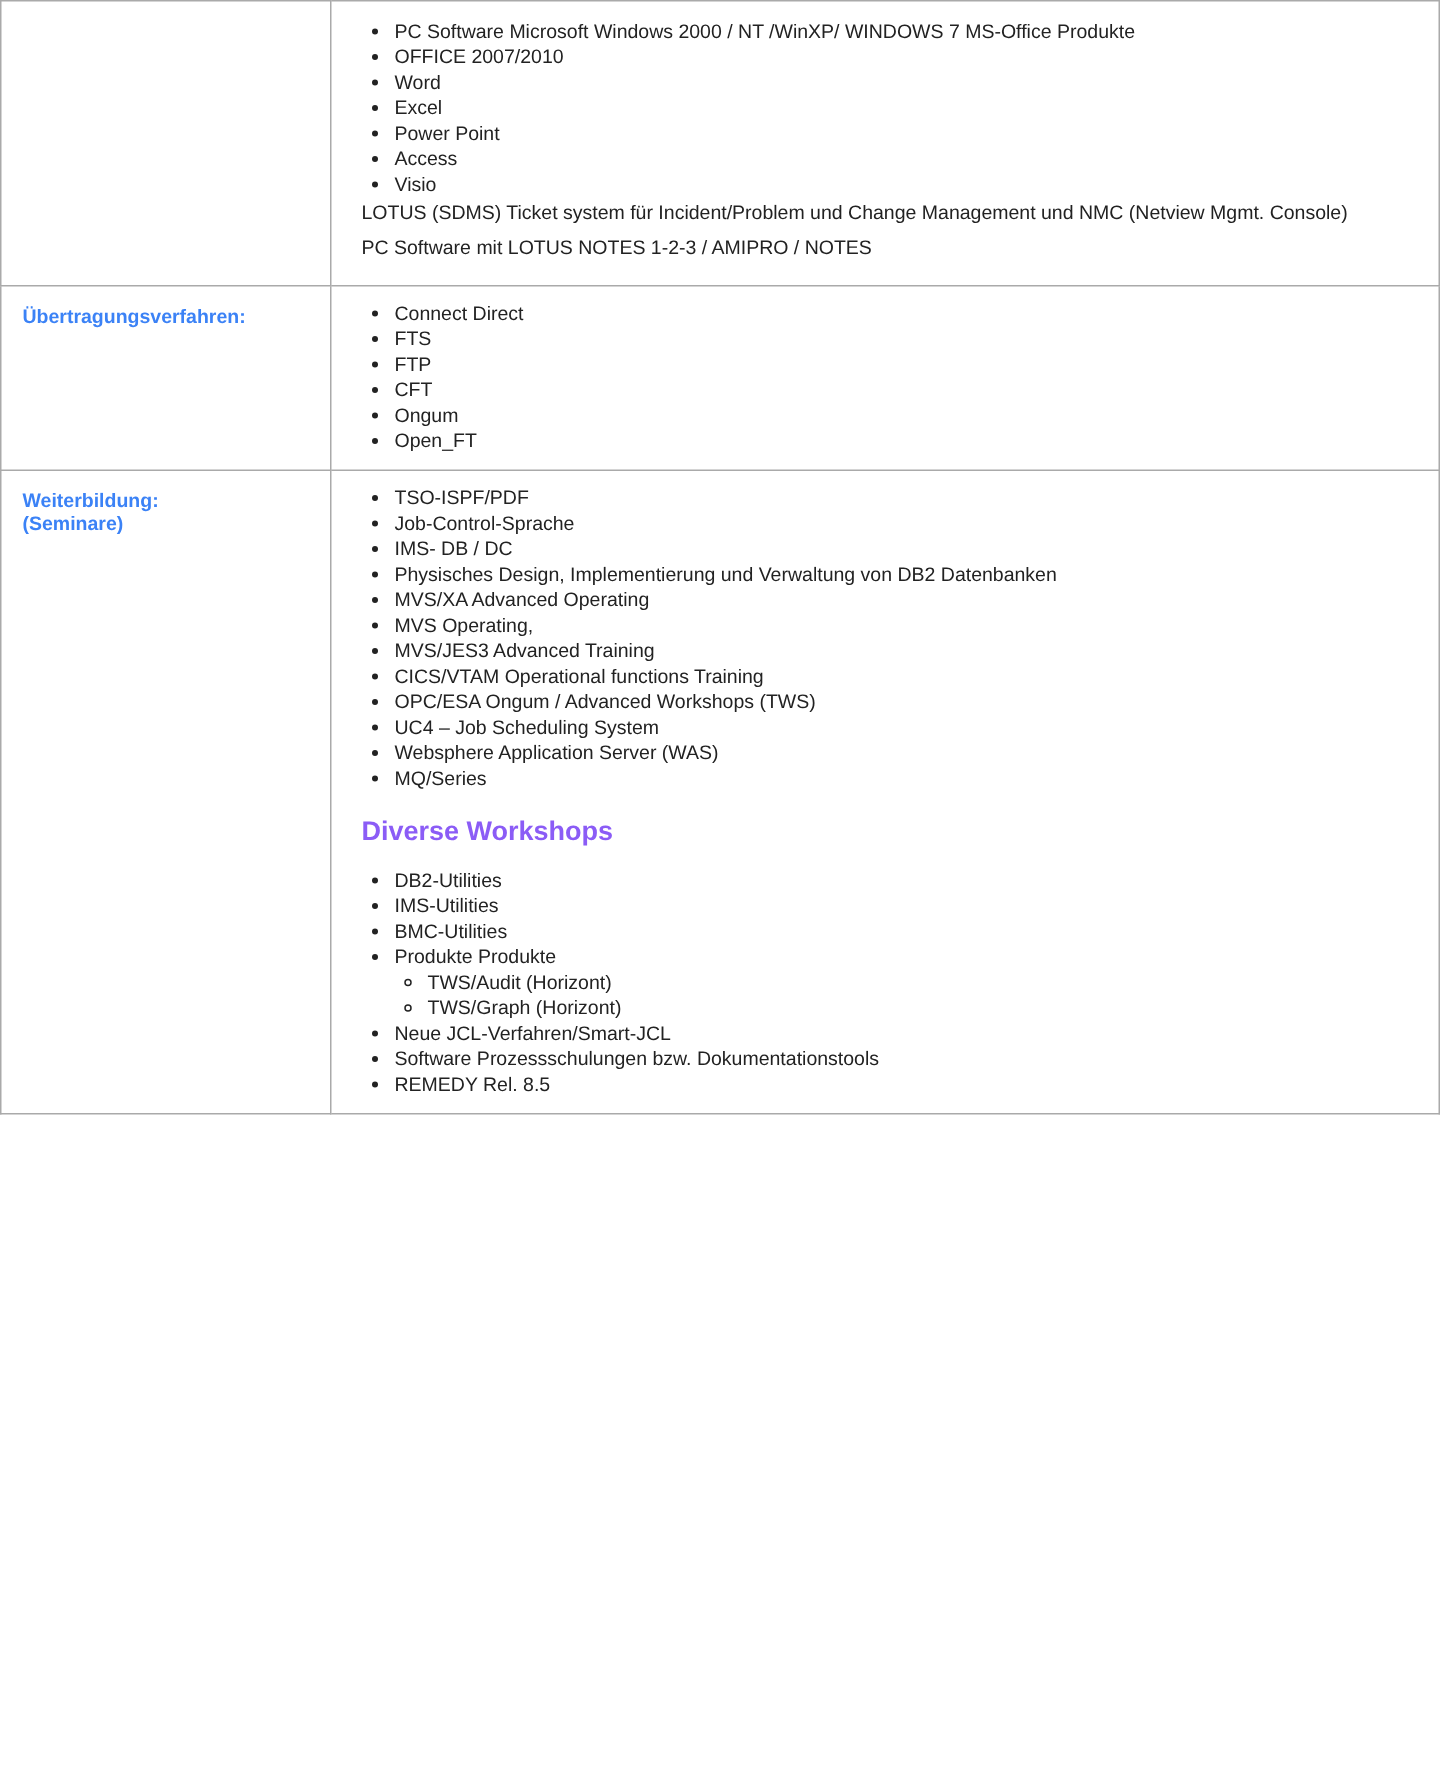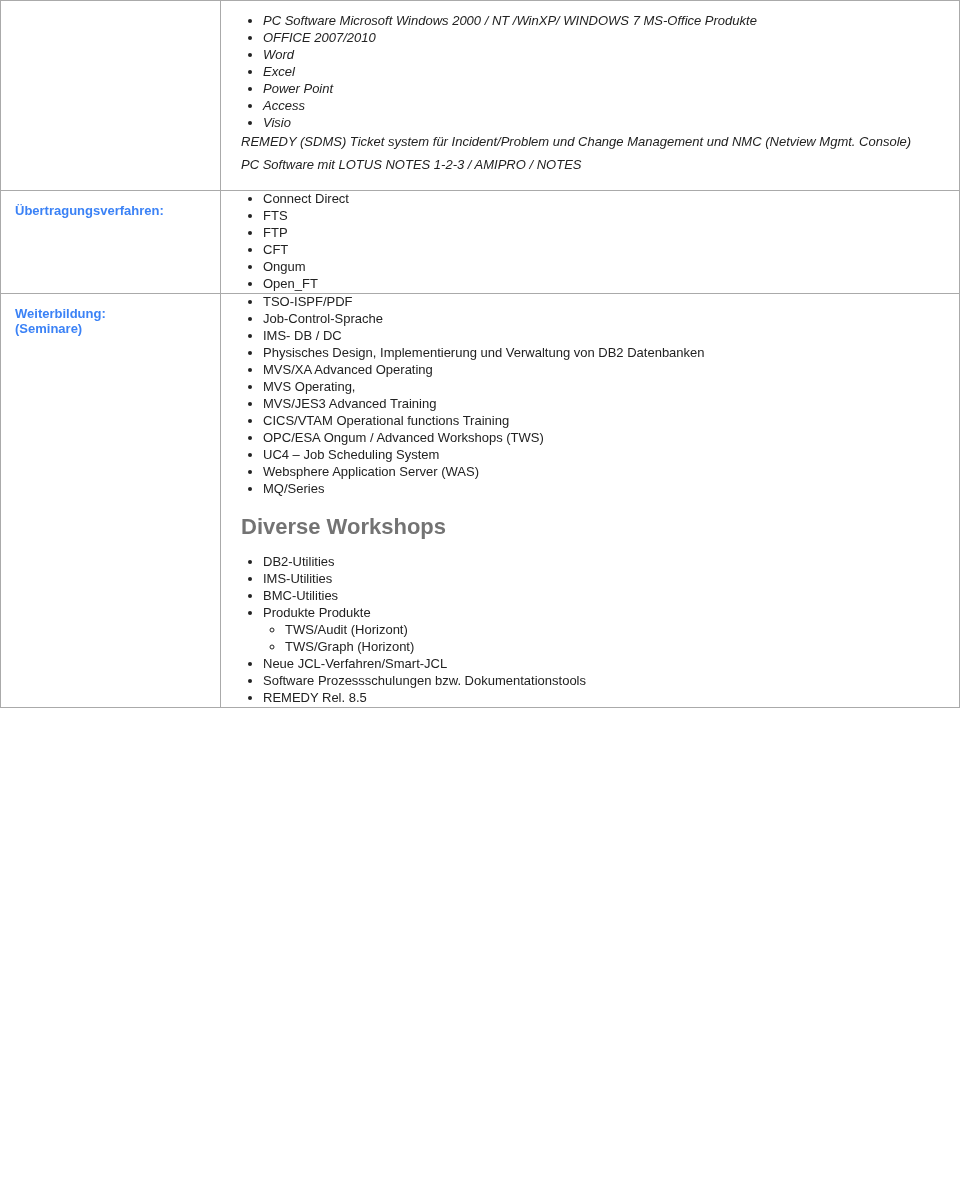--- a/index.html
+++ b/index.html
@@ -33,44 +33,43 @@
     .left-cell {
       width: 220px;
       font-weight: bold;
       font-size: 13px;
       color: #3b82f6;
       vertical-align: top;
       padding: 12px 14px;
     }
     .right-cell {
       vertical-align: top;
-      padding: 0 20px;
+      padding: 10px 20px;
     }
     ul {
       list-style: disc;
       padding-left: 22px;
       margin: 0;
     }
     ul li {
       margin-bottom: 2px;
       font-size: 13px;
     }
     .sub-list {
       list-style: circle;
       padding-left: 22px;
     }
     .diverse-title {
-      color: #737373;
-      font-size: 22px;
+      color: #8b5cf6;
+      font-size: 18px;
       font-weight: bold;
       margin: 18px 0 14px 0;
     }
     .top-right-cell {
       padding: 12px 20px 10px 20px;
-      font-style: italic;
     }
     .pc-software-note {
       font-size: 13px;
       margin-bottom: 8px;
     }
     .section-gap {
       margin-top: 4px;
     }
   </style>
 </head>
@@ -85,21 +84,21 @@
       <td class="right-cell top-right-cell">
         <ul>
           <li>PC Software Microsoft Windows 2000 / NT /WinXP/ WINDOWS 7 MS-Office Produkte</li>
           <li>OFFICE 2007/2010</li>
           <li>Word</li>
           <li>Excel</li>
           <li>Power Point</li>
           <li>Access</li>
           <li>Visio</li>
         </ul>
-        <p class="pc-software-note section-gap">REMEDY (SDMS) Ticket system für Incident/Problem und Change Management und NMC (Netview Mgmt. Console)</p>
+        <p class="pc-software-note section-gap">LOTUS (SDMS) Ticket system für Incident/Problem und Change Management und NMC (Netview Mgmt. Console)</p>
         <p class="pc-software-note">PC Software mit LOTUS NOTES 1-2-3 / AMIPRO / NOTES</p>
       </td>
     </tr>
 
     <tr>
       <td class="left-cell">Übertragungsverfahren:</td>
       <td class="right-cell">
         <ul>
           <li>Connect Direct</li>
           <li>FTS</li>

